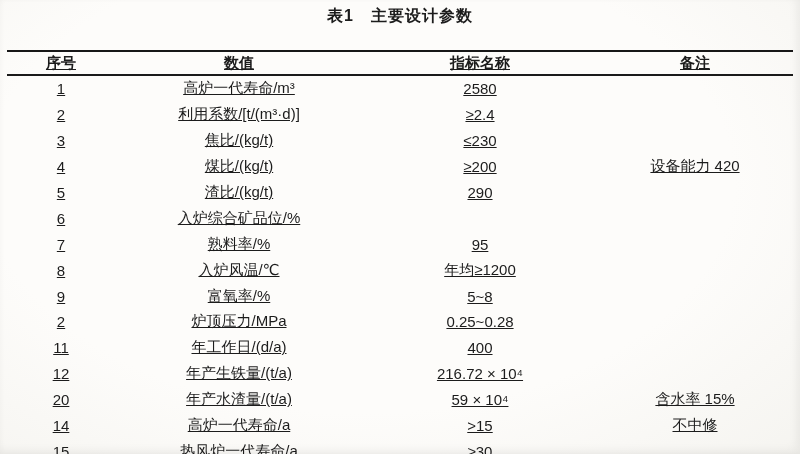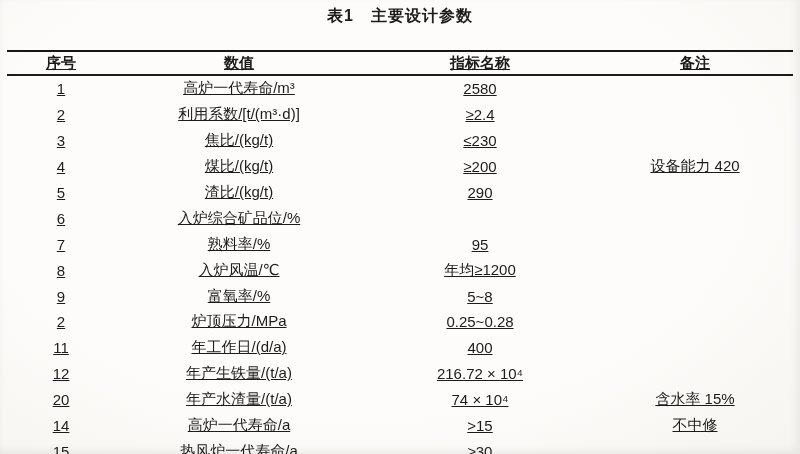--- a/index.html
+++ b/index.html
@@ -125,21 +125,21 @@
         </div>
         <div class="row">
           <div class="c">12</div>
           <div class="c">年产生铁量/(t/a)</div>
           <div class="c">216.72 × 10⁴</div>
           <div class="c"></div>
         </div>
         <div class="row">
           <div class="c">20</div>
           <div class="c">年产水渣量/(t/a)</div>
-          <div class="c">74 × 10⁴</div>
+          <div class="c">59 × 10⁴</div>
           <div class="c">含水率 15%</div>
         </div>
         <div class="row">
           <div class="c">14</div>
           <div class="c">高炉一代寿命/a</div>
           <div class="c">&gt;15</div>
           <div class="c">不中修</div>
         </div>
         <div class="row">
           <div class="c">15</div>

